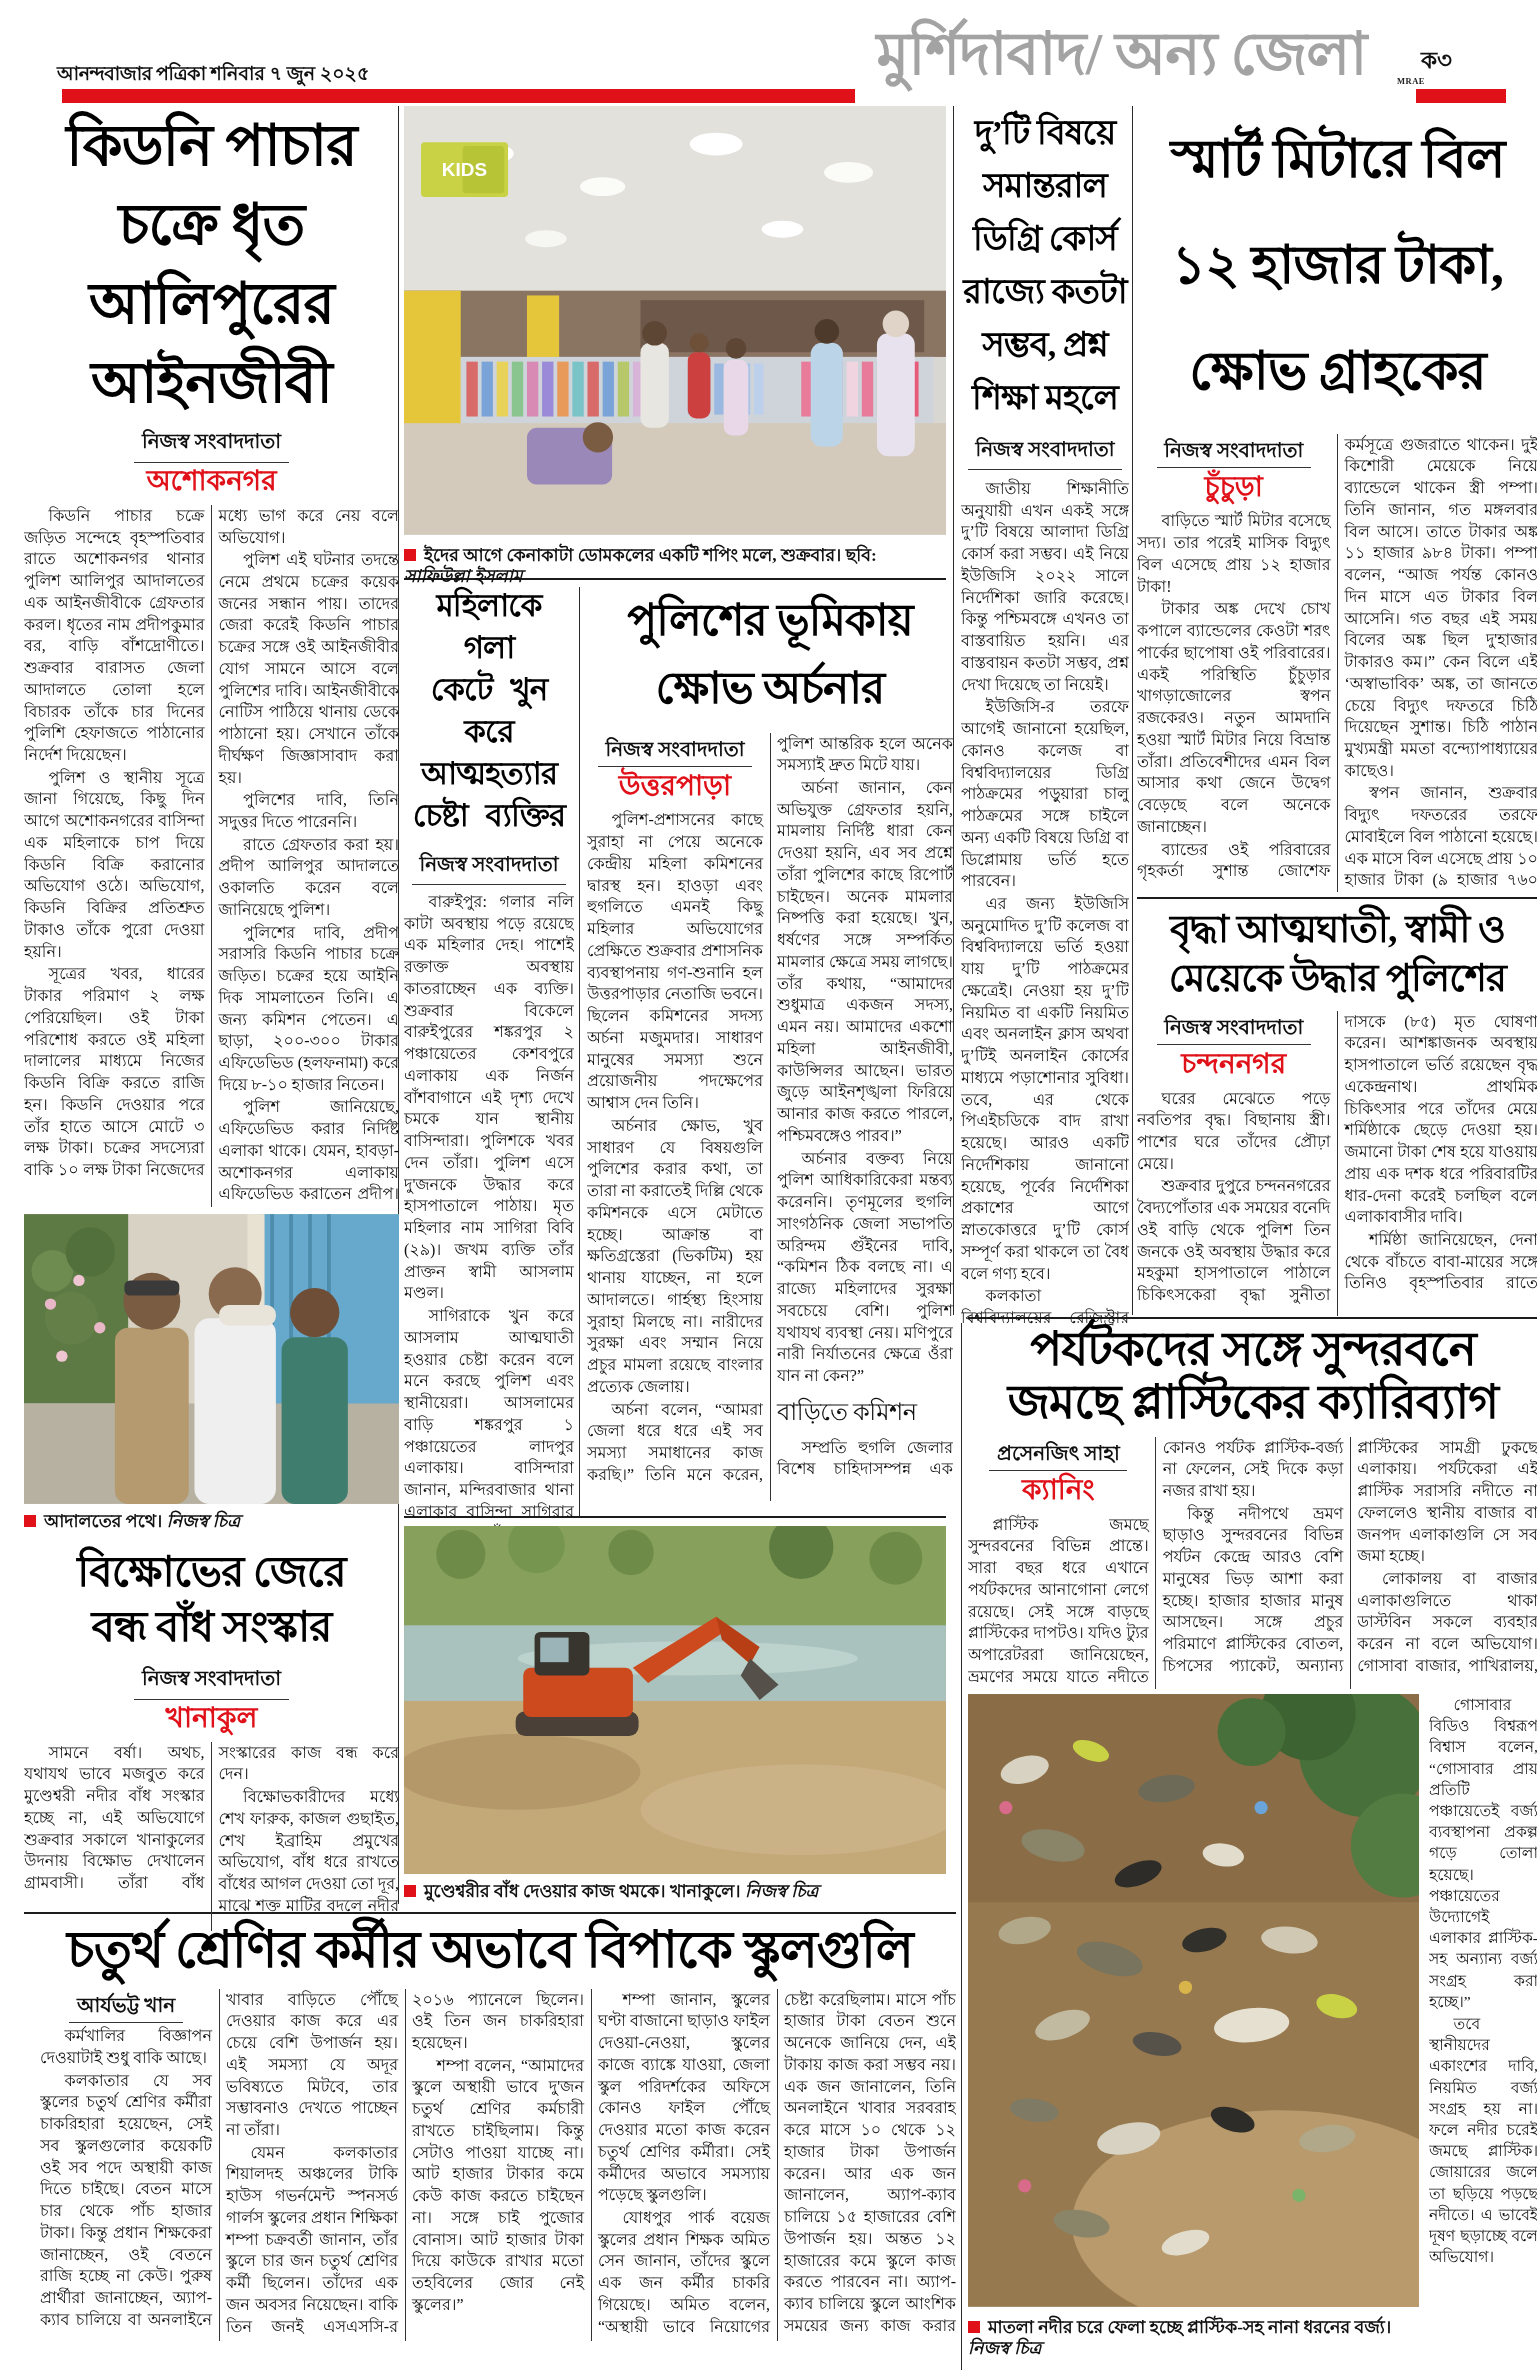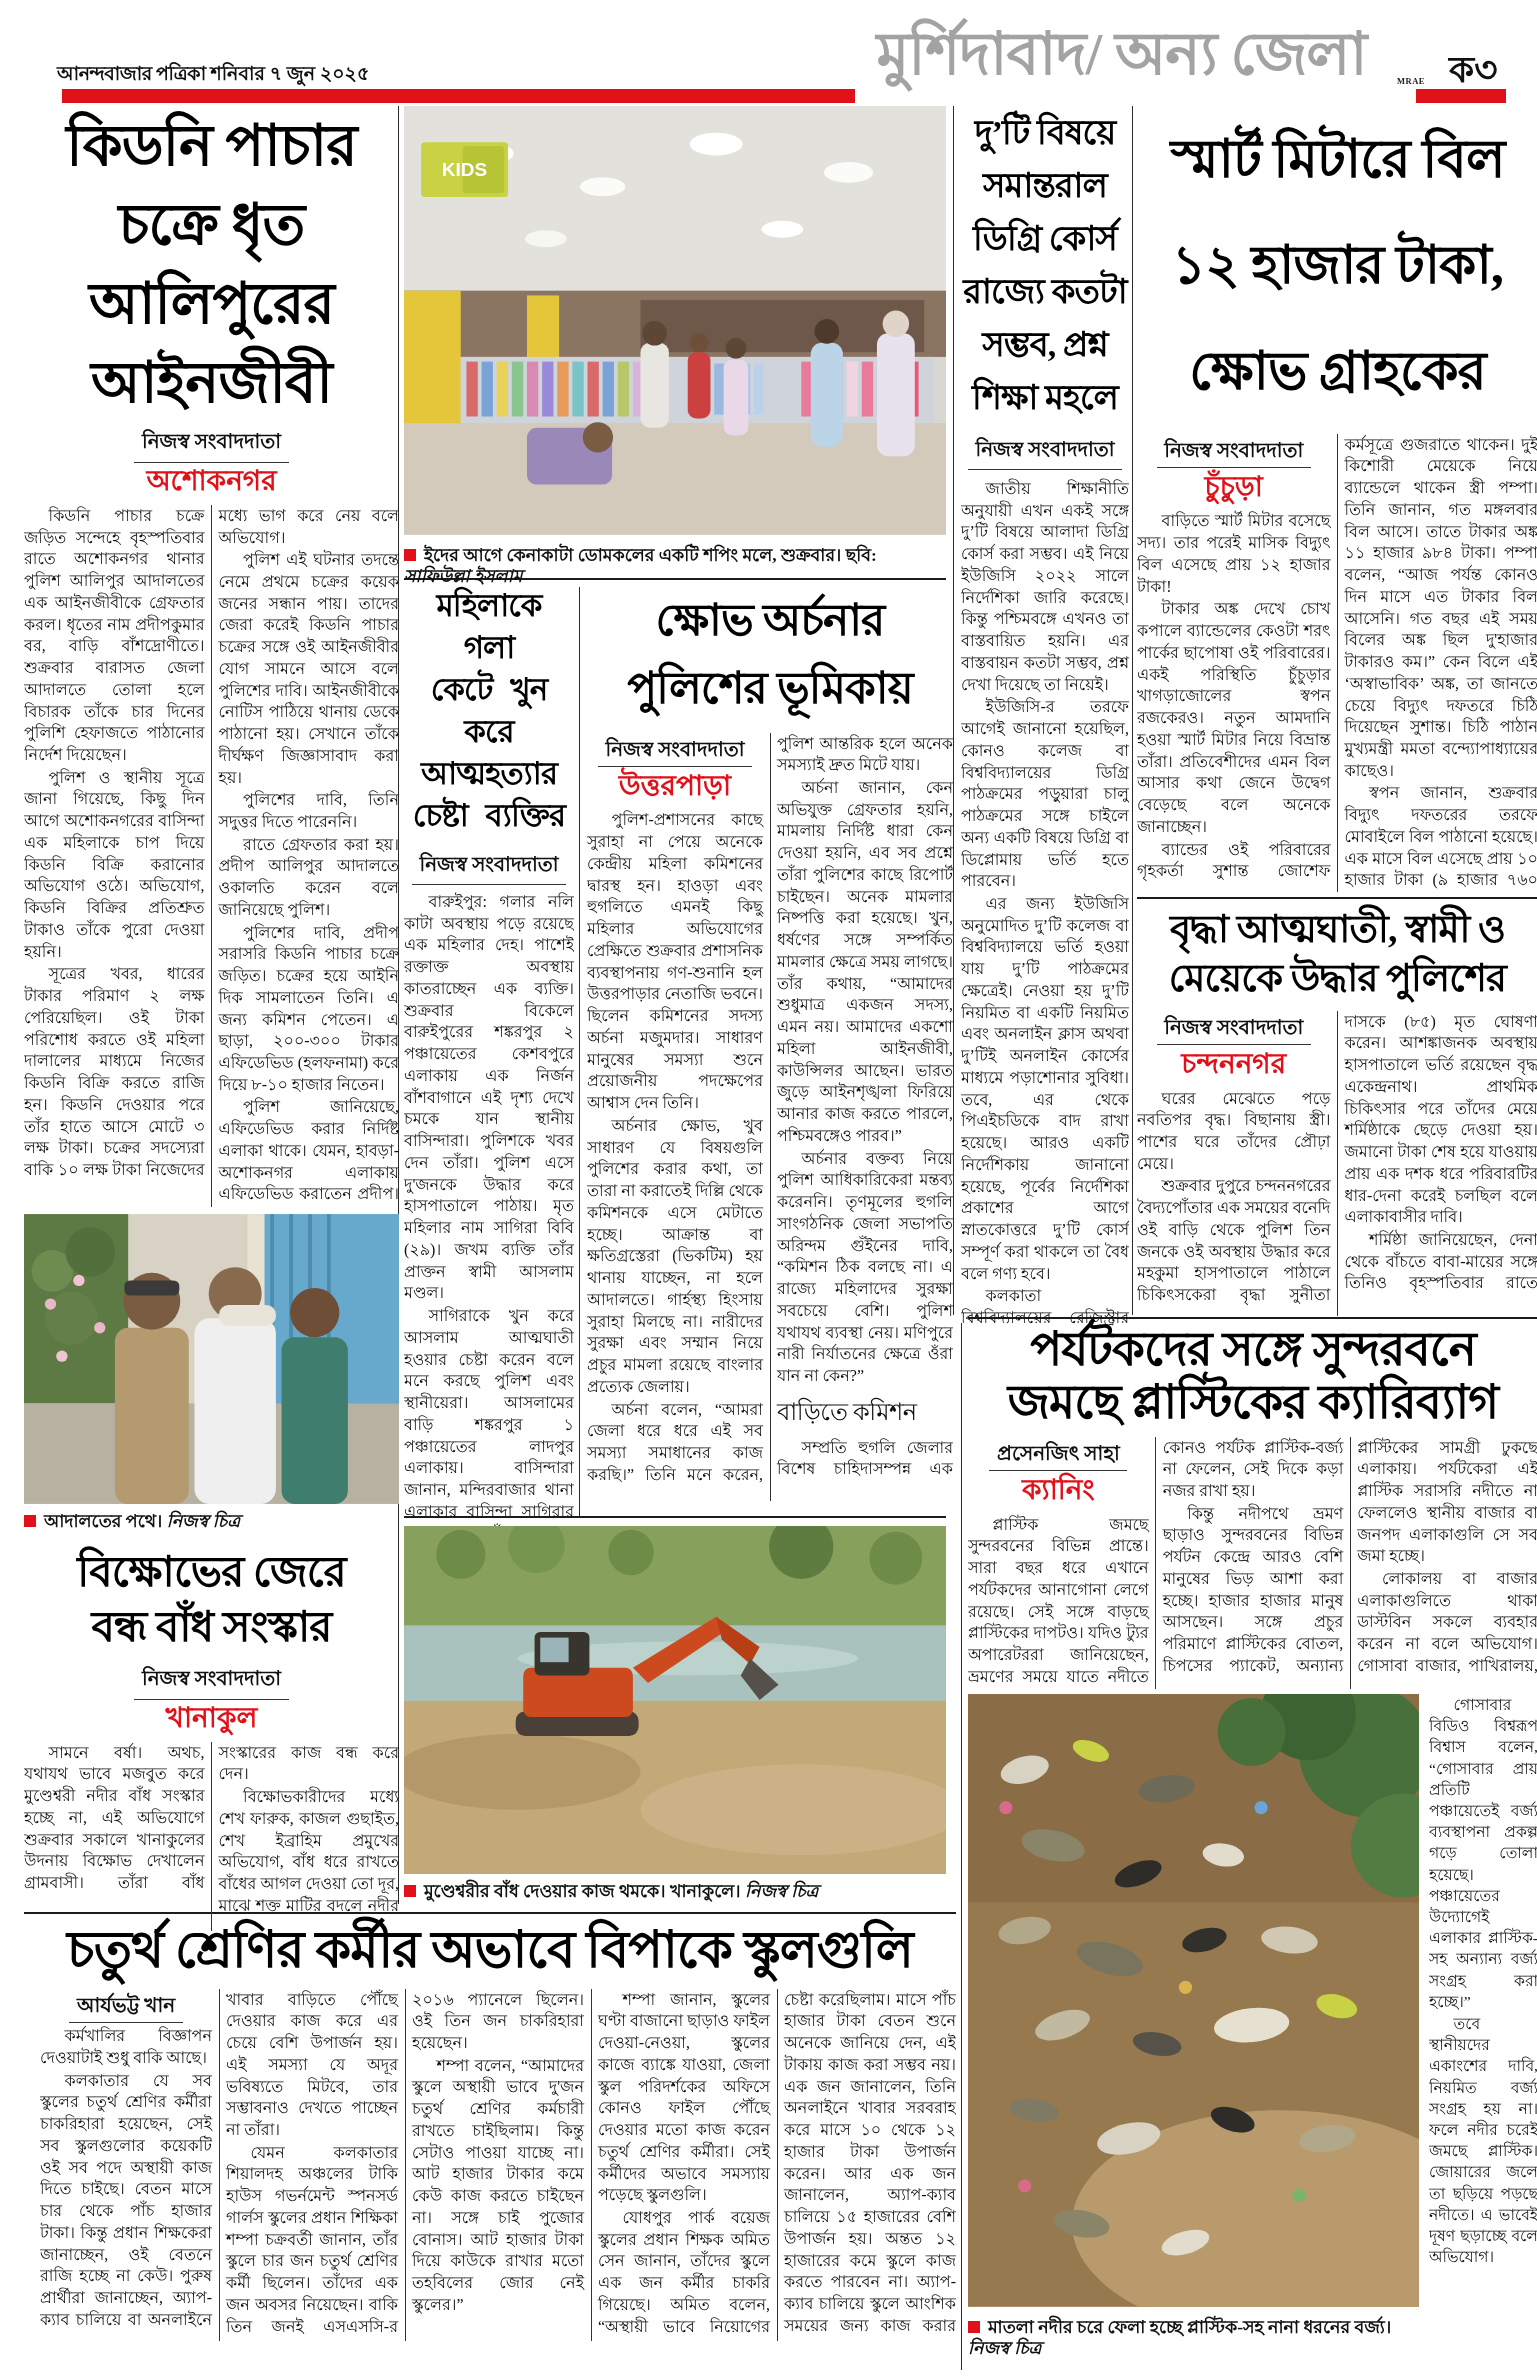--- a/index.html
+++ b/index.html
@@ -4,21 +4,21 @@
 <style>
   html,body{margin:0;padding:0;background:#ffffff;}
   body{width:1538px;height:2378px;position:relative;font-family:"Liberation Serif","DejaVu Serif",serif;color:#111;}
   .page{position:absolute;inset:0;background:#fff;overflow:hidden;}
   .abs{position:absolute;}
   
   .dateline{font-size:19px;font-weight:bold;white-space:nowrap;}
   .dateline .paper{letter-spacing:-0.5px;}
   .redbar{background:#e01119;height:14px;}
   .masthead{color:#a3a3a3;font-size:59px;font-weight:bold;text-align:center;letter-spacing:-0.9px;line-height:1.0;white-space:nowrap;}
-  .pageno{font-size:36px;font-weight:bold;margin-left:28px;}
+  .pageno{font-size:23px;font-weight:bold;}
   .edcode{font-size:8.5px;font-weight:bold;color:#222;letter-spacing:0.5px;}
   
   .vrule{width:0.9px;background:#2a2a2a;}
   .hrule{height:1.9px;background:#1c1c1c;}
   
   .hl{font-weight:bold;text-align:center;color:#000;letter-spacing:-0.9px;}
   .hl-line{display:block;}
   .byline{font-weight:bold;font-size:20px;text-align:center;margin:3.8px 0 1.9px;}
   .byline span{display:inline-block;border-bottom:1.9px solid #333;padding:0 7.6px 2.8px;}
   .place{color:#e01119;font-size:28px;font-weight:bold;text-align:center;margin:3.8px 0 7.6px;line-height:1.1;}
@@ -208,22 +208,22 @@
       </h2>
     <div class="byline" style="margin-top:9.5px;"><span>নিজস্ব সংবাদদাতা</span></div>
     <div class="body" style="height:719px;margin-top:5.7px;">
         <p>বারুইপুর: গলার নলি কাটা অবস্থায় পড়ে রয়েছে এক মহিলার দেহ। পাশেই রক্তাক্ত অবস্থায় কাতরাচ্ছেন এক ব্যক্তি। শুক্রবার বিকেলে বারুইপুরের শঙ্করপুর ২ পঞ্চায়েতের কেশবপুরে এলাকায় এক নির্জন বাঁশবাগানে এই দৃশ্য দেখে চমকে যান স্থানীয় বাসিন্দারা। পুলিশকে খবর দেন তাঁরা। পুলিশ এসে দু'জনকে উদ্ধার করে হাসপাতালে পাঠায়। মৃত মহিলার নাম সাগিরা বিবি (২৯)। জখম ব্যক্তি তাঁর প্রাক্তন স্বামী আসলাম মণ্ডল।</p>
         <p>সাগিরাকে খুন করে আসলাম আত্মঘাতী হওয়ার চেষ্টা করেন বলে মনে করছে পুলিশ এবং স্থানীয়েরা। আসলামের বাড়ি শঙ্করপুর ১ পঞ্চায়েতের লাদপুর এলাকায়। বাসিন্দারা জানান, মন্দিরবাজার থানা এলাকার বাসিন্দা সাগিরার সঙ্গে বছর পাঁচেক আগে বিয়ে হয়েছিল আসলামের। তার আগেও আসলামের একাধিক বিয়ে ছিল বলে স্থানীয় সূত্রের খবর। বিয়ের পর থেকে অশান্তি শুরু হয় সাগিরা ও আসলামের। বছর তিনেক আগে শ্বশুরবাড়ি ছেড়ে বাবা-মায়ের কাছে থাকতে শুরু করেন সাগিরা। তাঁদের বিবাহ বিচ্ছেদ হয়ে যায় বলে পুলিশ জানিয়েছে।</p>
       </div>
   </section>
 
   <section class="abs" style="left:587px;top:587px;width:366px;">
     <h2 class="hl" style="font-size:44px;line-height:68px;margin:0;">
+        <span class="hl-line">পুলিশের ভূমিকায়</span>
         <span class="hl-line">ক্ষোভ অর্চনার</span>
-        <span class="hl-line">পুলিশের ভূমিকায়</span>
       </h2>
     <div class="body cols2" style="height:768px;margin-top:9.5px;">
       <div class="byline"><span>নিজস্ব সংবাদদাতা</span></div>
       <div class="place">উত্তরপাড়া</div>
       <div>
           <p>পুলিশ-প্রশাসনের কাছে সুরাহা না পেয়ে অনেকে কেন্দ্রীয় মহিলা কমিশনের দ্বারস্থ হন। হাওড়া এবং হুগলিতে এমনই কিছু মহিলার অভিযোগের প্রেক্ষিতে শুক্রবার প্রশাসনিক ব্যবস্থাপনায় গণ-শুনানি হল উত্তরপাড়ার নেতাজি ভবনে। ছিলেন কমিশনের সদস্য অর্চনা মজুমদার। সাধারণ মানুষের সমস্যা শুনে প্রয়োজনীয় পদক্ষেপের আশ্বাস দেন তিনি।</p>
           <p>অর্চনার ক্ষোভ, খুব সাধারণ যে বিষয়গুলি পুলিশের করার কথা, তা তারা না করাতেই দিল্লি থেকে কমিশনকে এসে মেটাতে হচ্ছে। আক্রান্ত বা ক্ষতিগ্রস্তেরা (ভিকটিম) হয় থানায় যাচ্ছেন, না হলে আদালতে। গার্হস্থ্য হিংসায় সুরাহা মিলছে না। নারীদের সুরক্ষা এবং সম্মান নিয়ে প্রচুর মামলা রয়েছে বাংলার প্রত্যেক জেলায়।</p>
           <p>অর্চনা বলেন, “আমরা জেলা ধরে ধরে এই সব সমস্যা সমাধানের কাজ করছি।” তিনি মনে করেন, পুলিশ আন্তরিক হলে অনেক সমস্যাই দ্রুত মিটে যায়।</p>
           <p>অর্চনা জানান, কেন অভিযুক্ত গ্রেফতার হয়নি, মামলায় নির্দিষ্ট ধারা কেন দেওয়া হয়নি, এব সব প্রশ্নে তাঁরা পুলিশের কাছে রিপোর্ট চাইছেন। অনেক মামলার নিষ্পত্তি করা হয়েছে। খুন, ধর্ষণের সঙ্গে সম্পর্কিত মামলার ক্ষেত্রে সময় লাগছে। তাঁর কথায়, “আমাদের শুধুমাত্র একজন সদস্য, এমন নয়। আমাদের একশো মহিলা আইনজীবী, কাউন্সিলর আছেন। ভারত জুড়ে আইনশৃঙ্খলা ফিরিয়ে আনার কাজ করতে পারলে, পশ্চিমবঙ্গেও পারব।”</p>
           <p>অর্চনার বক্তব্য নিয়ে পুলিশ আধিকারিকেরা মন্তব্য করেননি। তৃণমূলের হুগলি সাংগঠনিক জেলা সভাপতি অরিন্দম গুঁইনের দাবি, “কমিশন ঠিক বলছে না। এ রাজ্যে মহিলাদের সুরক্ষা সবচেয়ে বেশি। পুলিশ যথাযথ ব্যবস্থা নেয়। মণিপুরে নারী নির্যাতনের ক্ষেত্রে ওঁরা যান না কেন?”</p>

